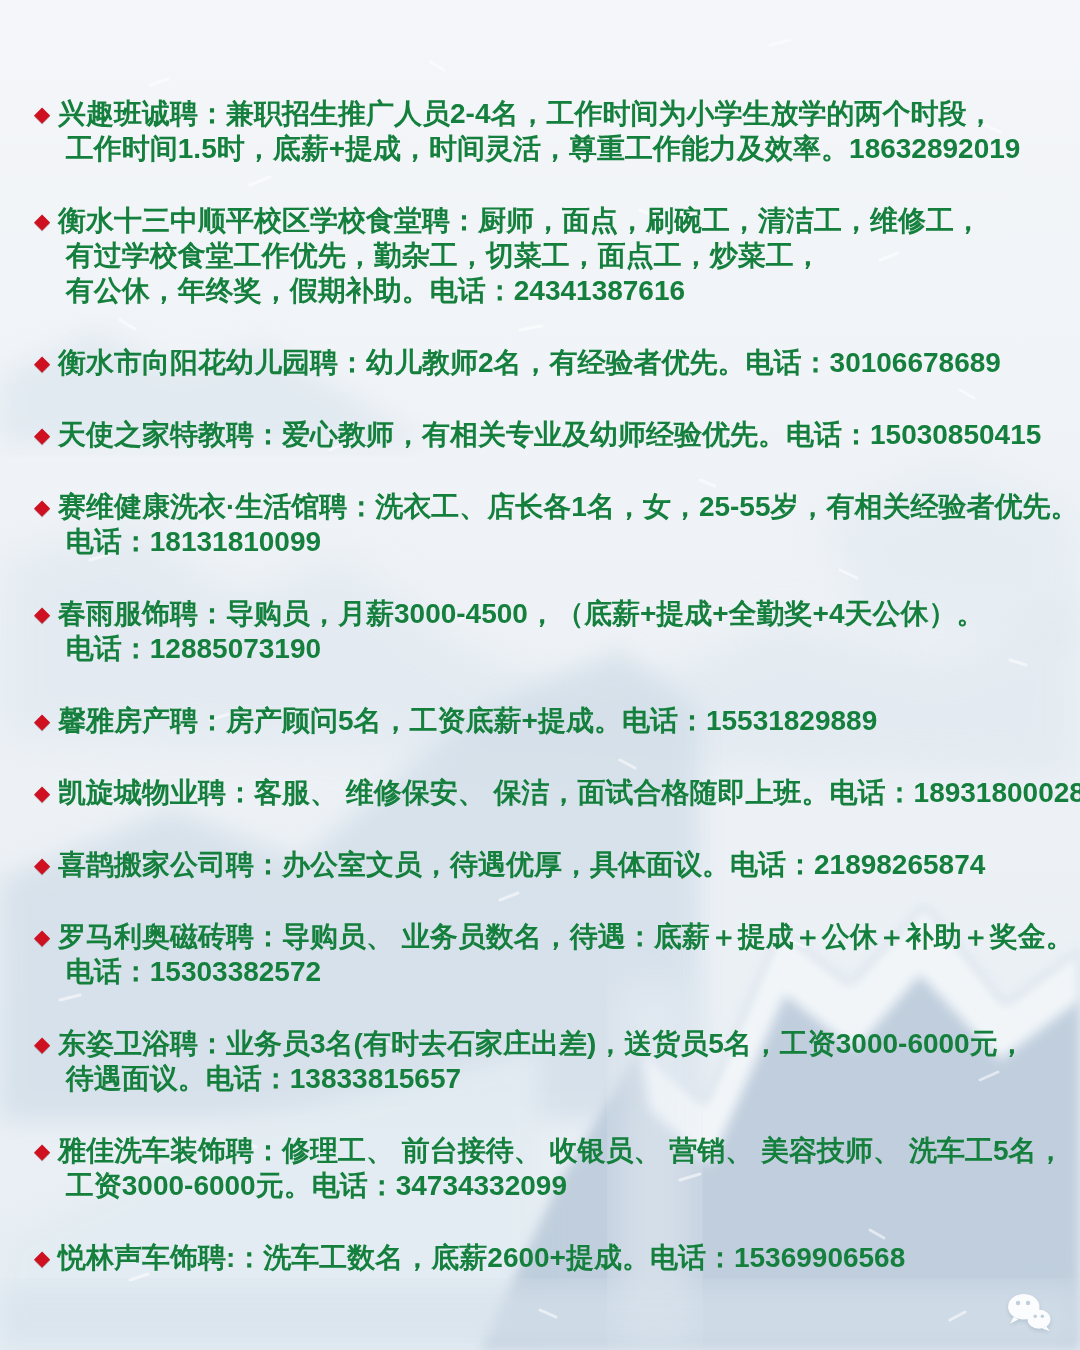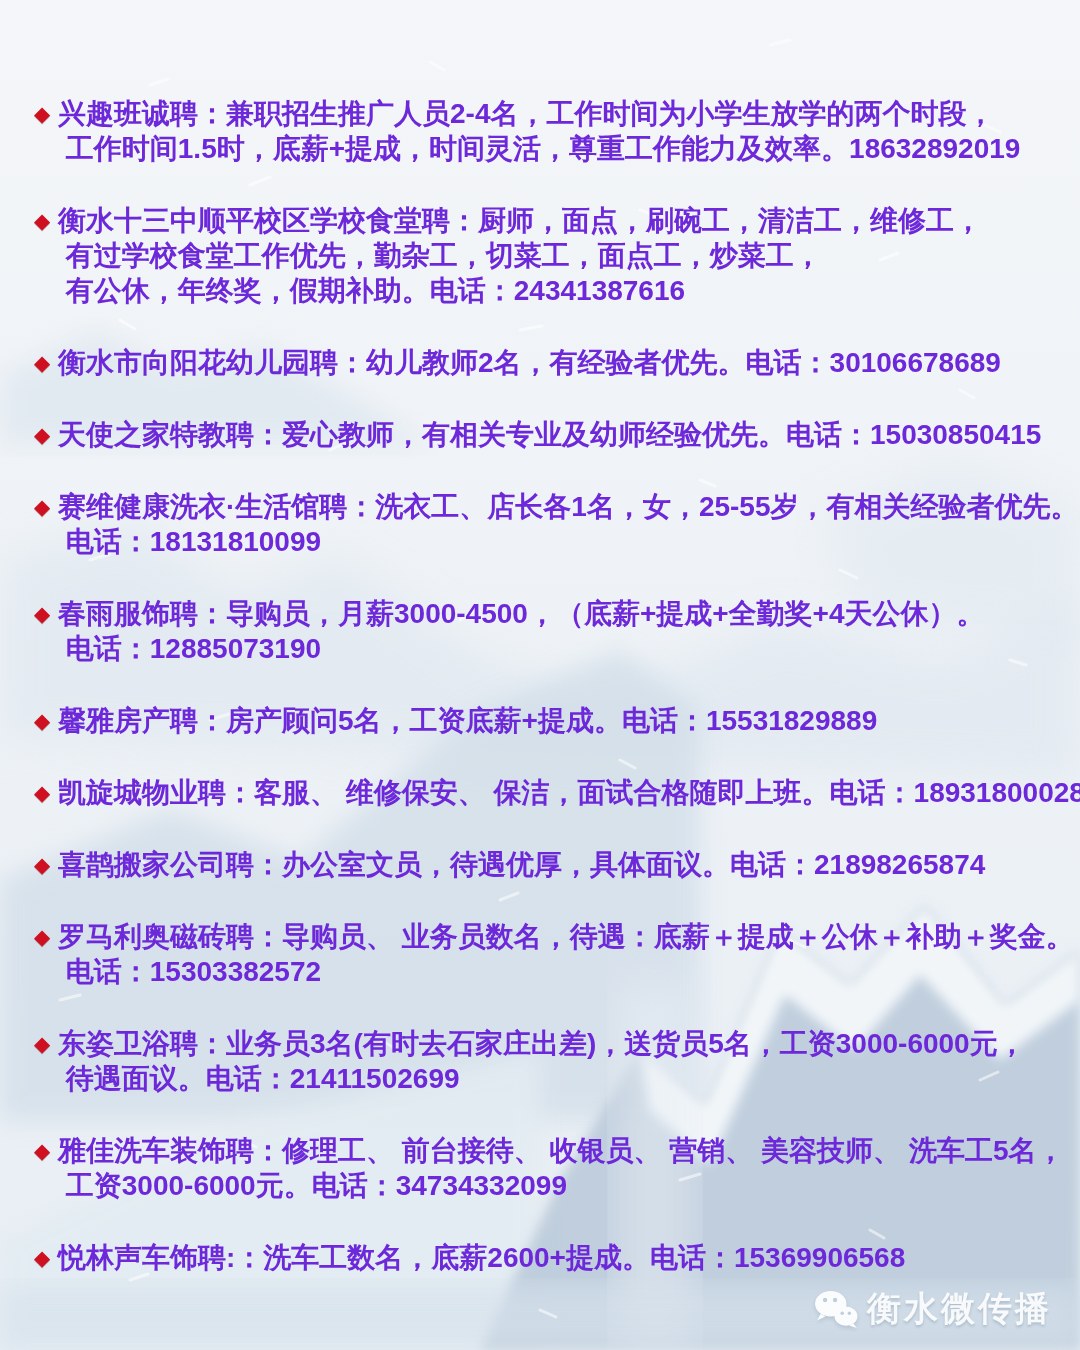--- a/index.html
+++ b/index.html
@@ -12,21 +12,21 @@
   .bg { position:absolute; inset:0; width:100%; height:100%; }
   .content { position:absolute; left:34px; top:96px; right:6px; }
   .listing { display:flex; align-items:flex-start; margin-bottom:37px; }
   .listing:last-child { margin-bottom:0; }
   .bullet {
     flex:0 0 auto; width:24px; color:#ce1021; font-size:21px;
     line-height:35px; text-shadow:0 1px 0 rgba(90,0,0,0.35);
   }
   .listing-text {
     flex:1 1 auto; white-space:pre; font-size:28px; line-height:35px;
-    font-weight:700; color:#6d28d9; overflow:visible;
+    font-weight:700; color:#15803d; overflow:visible;
   }
   .watermark {
     position:absolute; right:28px; bottom:18px;
     display:flex; align-items:center; gap:8px; opacity:0.92;
   }
   .wm-text {
     font-size:34px; font-weight:700; letter-spacing:3px;
     color:rgba(255,255,255,0.95);
     text-shadow:0 2px 3px rgba(110,130,150,0.38);
   }
@@ -154,21 +154,21 @@
       <p class="listing-text">喜鹊搬家公司聘：办公室文员，待遇优厚，具体面议。电话：21898265874</p>
     </div>
     <div class="listing">
       <span class="bullet">◆</span>
       <p class="listing-text">罗马利奥磁砖聘：导购员、 业务员数名，待遇：底薪＋提成＋公休＋补助＋奖金。
  电话：15303382572</p>
     </div>
     <div class="listing">
       <span class="bullet">◆</span>
       <p class="listing-text">东姿卫浴聘：业务员3名(有时去石家庄出差)，送货员5名，工资3000-6000元，
- 待遇面议。电话：21411502699</p>
+ 待遇面议。电话：13833815657</p>
     </div>
     <div class="listing">
       <span class="bullet">◆</span>
       <p class="listing-text">雅佳洗车装饰聘：修理工、 前台接待、 收银员、 营销、 美容技师、 洗车工5名，
  工资3000-6000元。电话：34734332099</p>
     </div>
     <div class="listing">
       <span class="bullet">◆</span>
       <p class="listing-text">悦林声车饰聘:：洗车工数名，底薪2600+提成。电话：15369906568</p>
     </div>
@@ -180,16 +180,15 @@
         <ellipse cx="18.5" cy="15.5" rx="16.5" ry="13.5" fill="#ffffff"></ellipse>
         <path d="M8,26 L4,33 L13,29 Z" fill="#ffffff"></path>
         <circle cx="12.5" cy="11.5" r="2.3" fill="#bfcedd"></circle>
         <circle cx="23" cy="11.5" r="2.3" fill="#bfcedd"></circle>
         <ellipse cx="34.5" cy="28.5" rx="12" ry="10" fill="#ffffff"></ellipse>
         <path d="M42,36 L46,41 L38,38.5 Z" fill="#ffffff"></path>
         <circle cx="30.5" cy="25.5" r="1.8" fill="#bfcedd"></circle>
         <circle cx="38" cy="25.5" r="1.8" fill="#bfcedd"></circle>
       </svg>
     </span>
-    <span class="wm-text">衡水微传播</span>
   </div>
 
 </div>
 
 </body></html>

